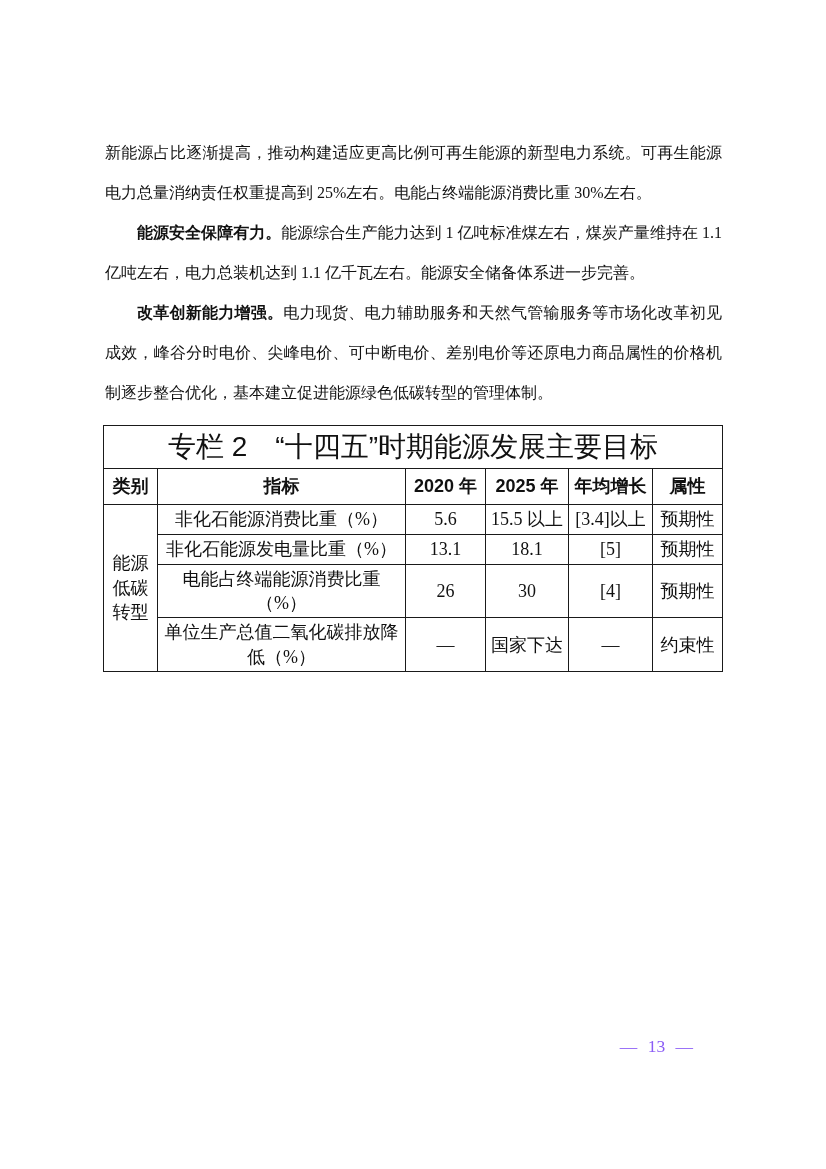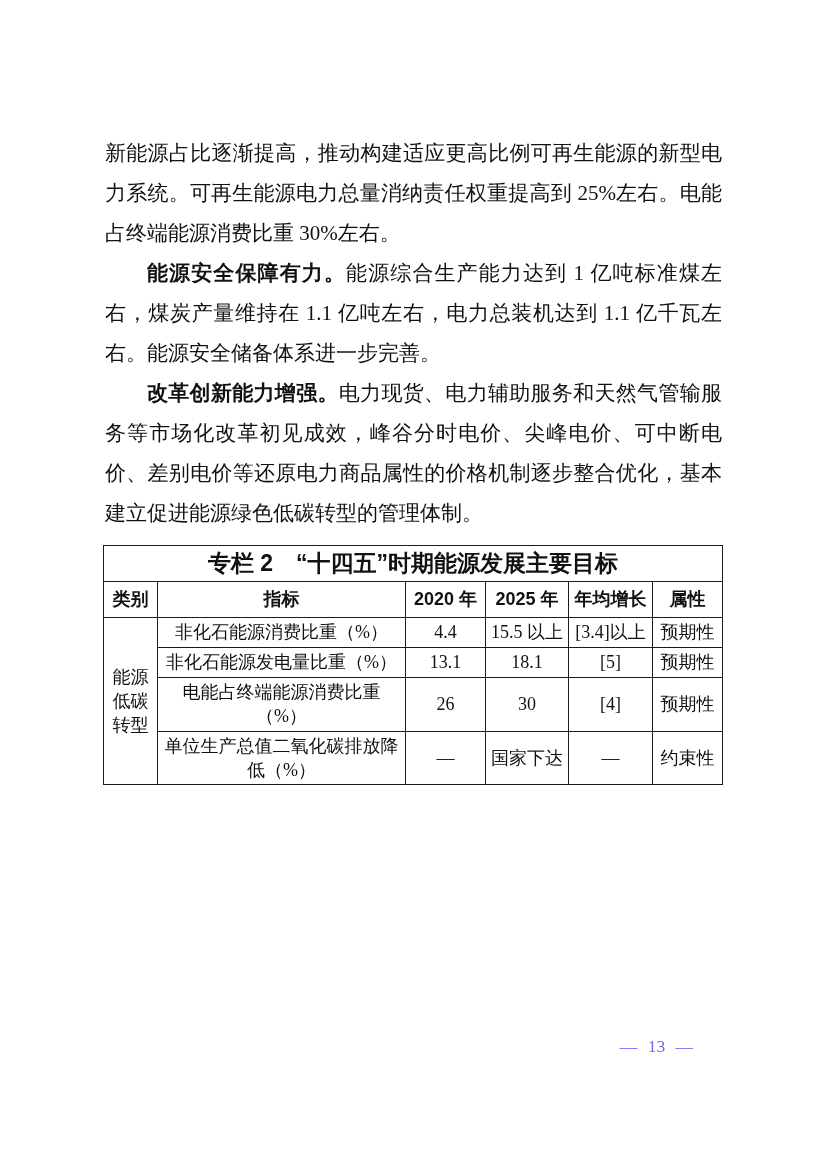--- a/index.html
+++ b/index.html
@@ -14,21 +14,21 @@
     overflow: hidden;
   }
   .content {
     position: absolute;
     left: 105px;
     top: 133px;
     width: 617px;
   }
   .para {
     margin: 0;
-    font-size: 21px;
+    font-size: 16px;
     line-height: 40px;
     text-align: justify;
     text-justify: inter-ideograph;
     text-indent: 2em;
     word-break: break-all;
   }
   .para.no-indent { text-indent: 0; }
   .lead {
     font-family: "Liberation Sans", "DejaVu Sans", sans-serif;
     font-weight: 700;
@@ -44,22 +44,22 @@
   table.goals td {
     border: 1px solid #1a1a1a;
     text-align: center;
     vertical-align: middle;
     padding: 2px 3px;
     line-height: 1.35;
     word-break: break-all;
   }
   td.t-title {
     font-family: "Liberation Sans", "DejaVu Sans", sans-serif;
-    font-weight: 700;
-    font-size: 23px;
+    font-weight: 400;
+    font-size: 28px;
     height: 34px;
   }
   tr.t-head td {
     font-family: "Liberation Sans", "DejaVu Sans", sans-serif;
     font-weight: 700;
     font-size: 18px;
     height: 36px;
     margin-top: 34px;
   }
   tr.t-row td { height: 30px; }
@@ -110,21 +110,21 @@
           <td>类别</td>
           <td>指标</td>
           <td>2020 年</td>
           <td>2025 年</td>
           <td>年均增长</td>
           <td>属性</td>
         </tr>
         <tr class="t-row">
           <td class="t-group" rowspan="4">能源低碳转型</td>
           <td>非化石能源消费比重（%）</td>
-          <td>4.4</td>
+          <td>5.6</td>
           <td>15.5 以上</td>
           <td>[3.4]以上</td>
           <td>预期性</td>
         </tr>
         <tr class="t-row">
           <td>非化石能源发电量比重（%）</td>
           <td>13.1</td>
           <td>18.1</td>
           <td>[5]</td>
           <td>预期性</td>

